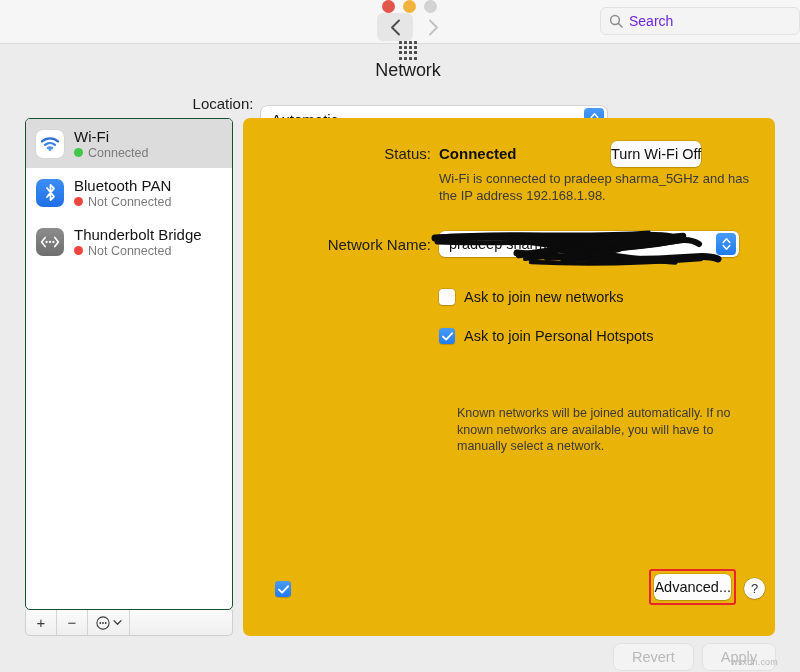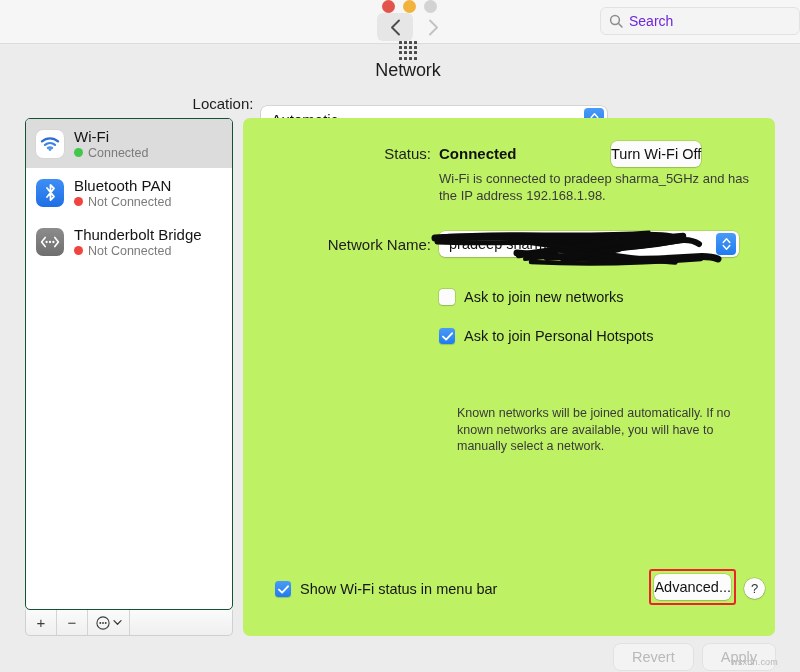--- a/index.html
+++ b/index.html
@@ -105,21 +105,21 @@
   .tb-btn {
     width: 31px; display: flex; align-items: center; justify-content: center;
     border-right: 1px solid #d3d3d3; font-size: 15px; color: #3c3c3c;
   }
   .tb-btn.action { width: 42px; gap: 3px; }
   .tb-fill { flex: 1; }
 
   
   .panel {
     position: absolute; left: 243px; top: 118px; width: 532px; height: 518px;
-    background: #bef264; border-radius: 7px; text-decoration: underline;
+    background: #eab308; border-radius: 7px; text-decoration: underline;
   }
   .lbl-right {
     position: absolute; font-size: 15px; color: #1d1d1d; text-align: right;
   }
   .status-label { left: 0; top: 27px; width: 188px; }
   .status-value { position: absolute; left: 196px; top: 27px; font-size: 15px; font-weight: bold; color: #111; }
   .btn {
     background: #fcfcfc; border-radius: 6px; font-size: 14.5px; color: #111;
     box-shadow: 0 0 0 0.5px rgba(0,0,0,.2), 0 1px 1.5px rgba(0,0,0,.13);
     display: inline-flex; align-items: center; justify-content: center;
@@ -379,21 +379,20 @@
 
     <div class="hint">Known networks will be joined automatically. If no known networks are available, you will have to manually select a network.</div>
 
     <div class="bottom-row">
       <div class="chk-row">
         <span class="cbox on">
           <svg width="11" height="9" viewBox="0 0 11 9">
             <path d="M1 4.6 L4.1 7.6 L10 1.3" fill="none" stroke="#fff" stroke-width="1.9" stroke-linecap="round" stroke-linejoin="round"></path>
           </svg>
         </span>
-        <span class="chk-label">Show Wi-Fi status in menu bar</span>
       </div>
     </div>
 
     <div class="adv-wrap">
       <div class="btn">Advanced...</div>
       <div class="adv-highlight"></div>
     </div>
 
     <div class="helpbtn">?</div>
   </div>

